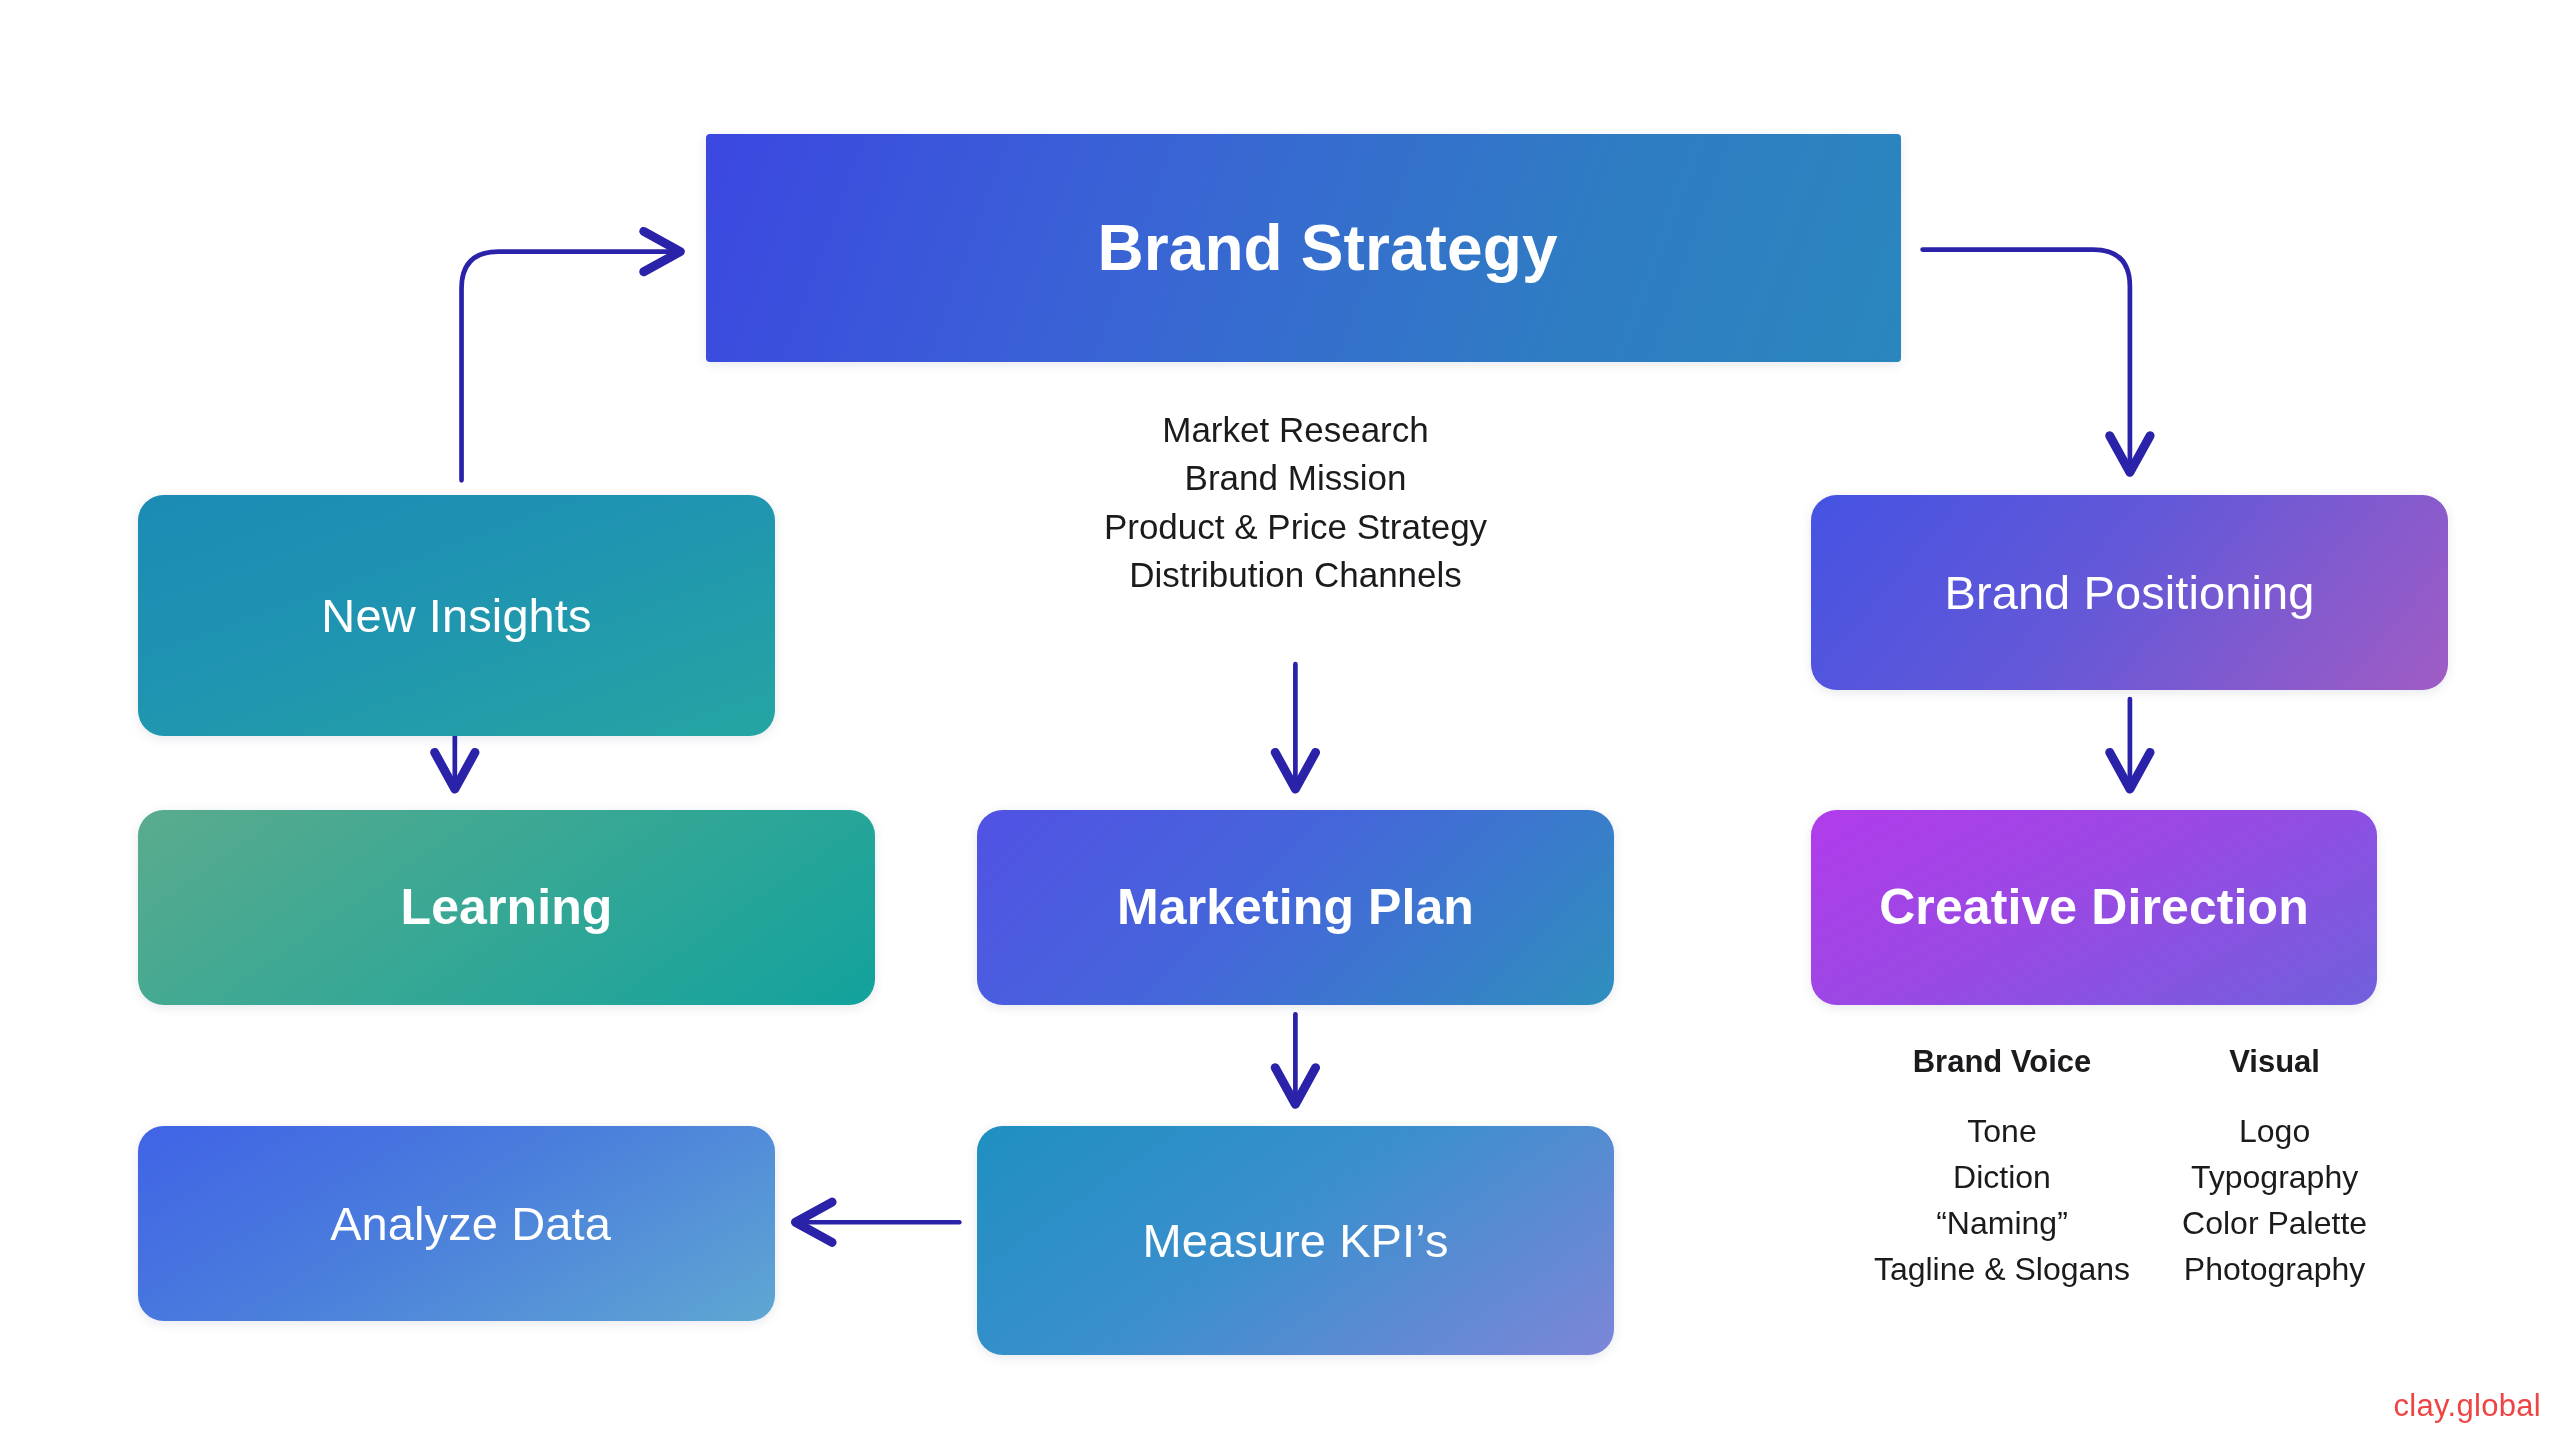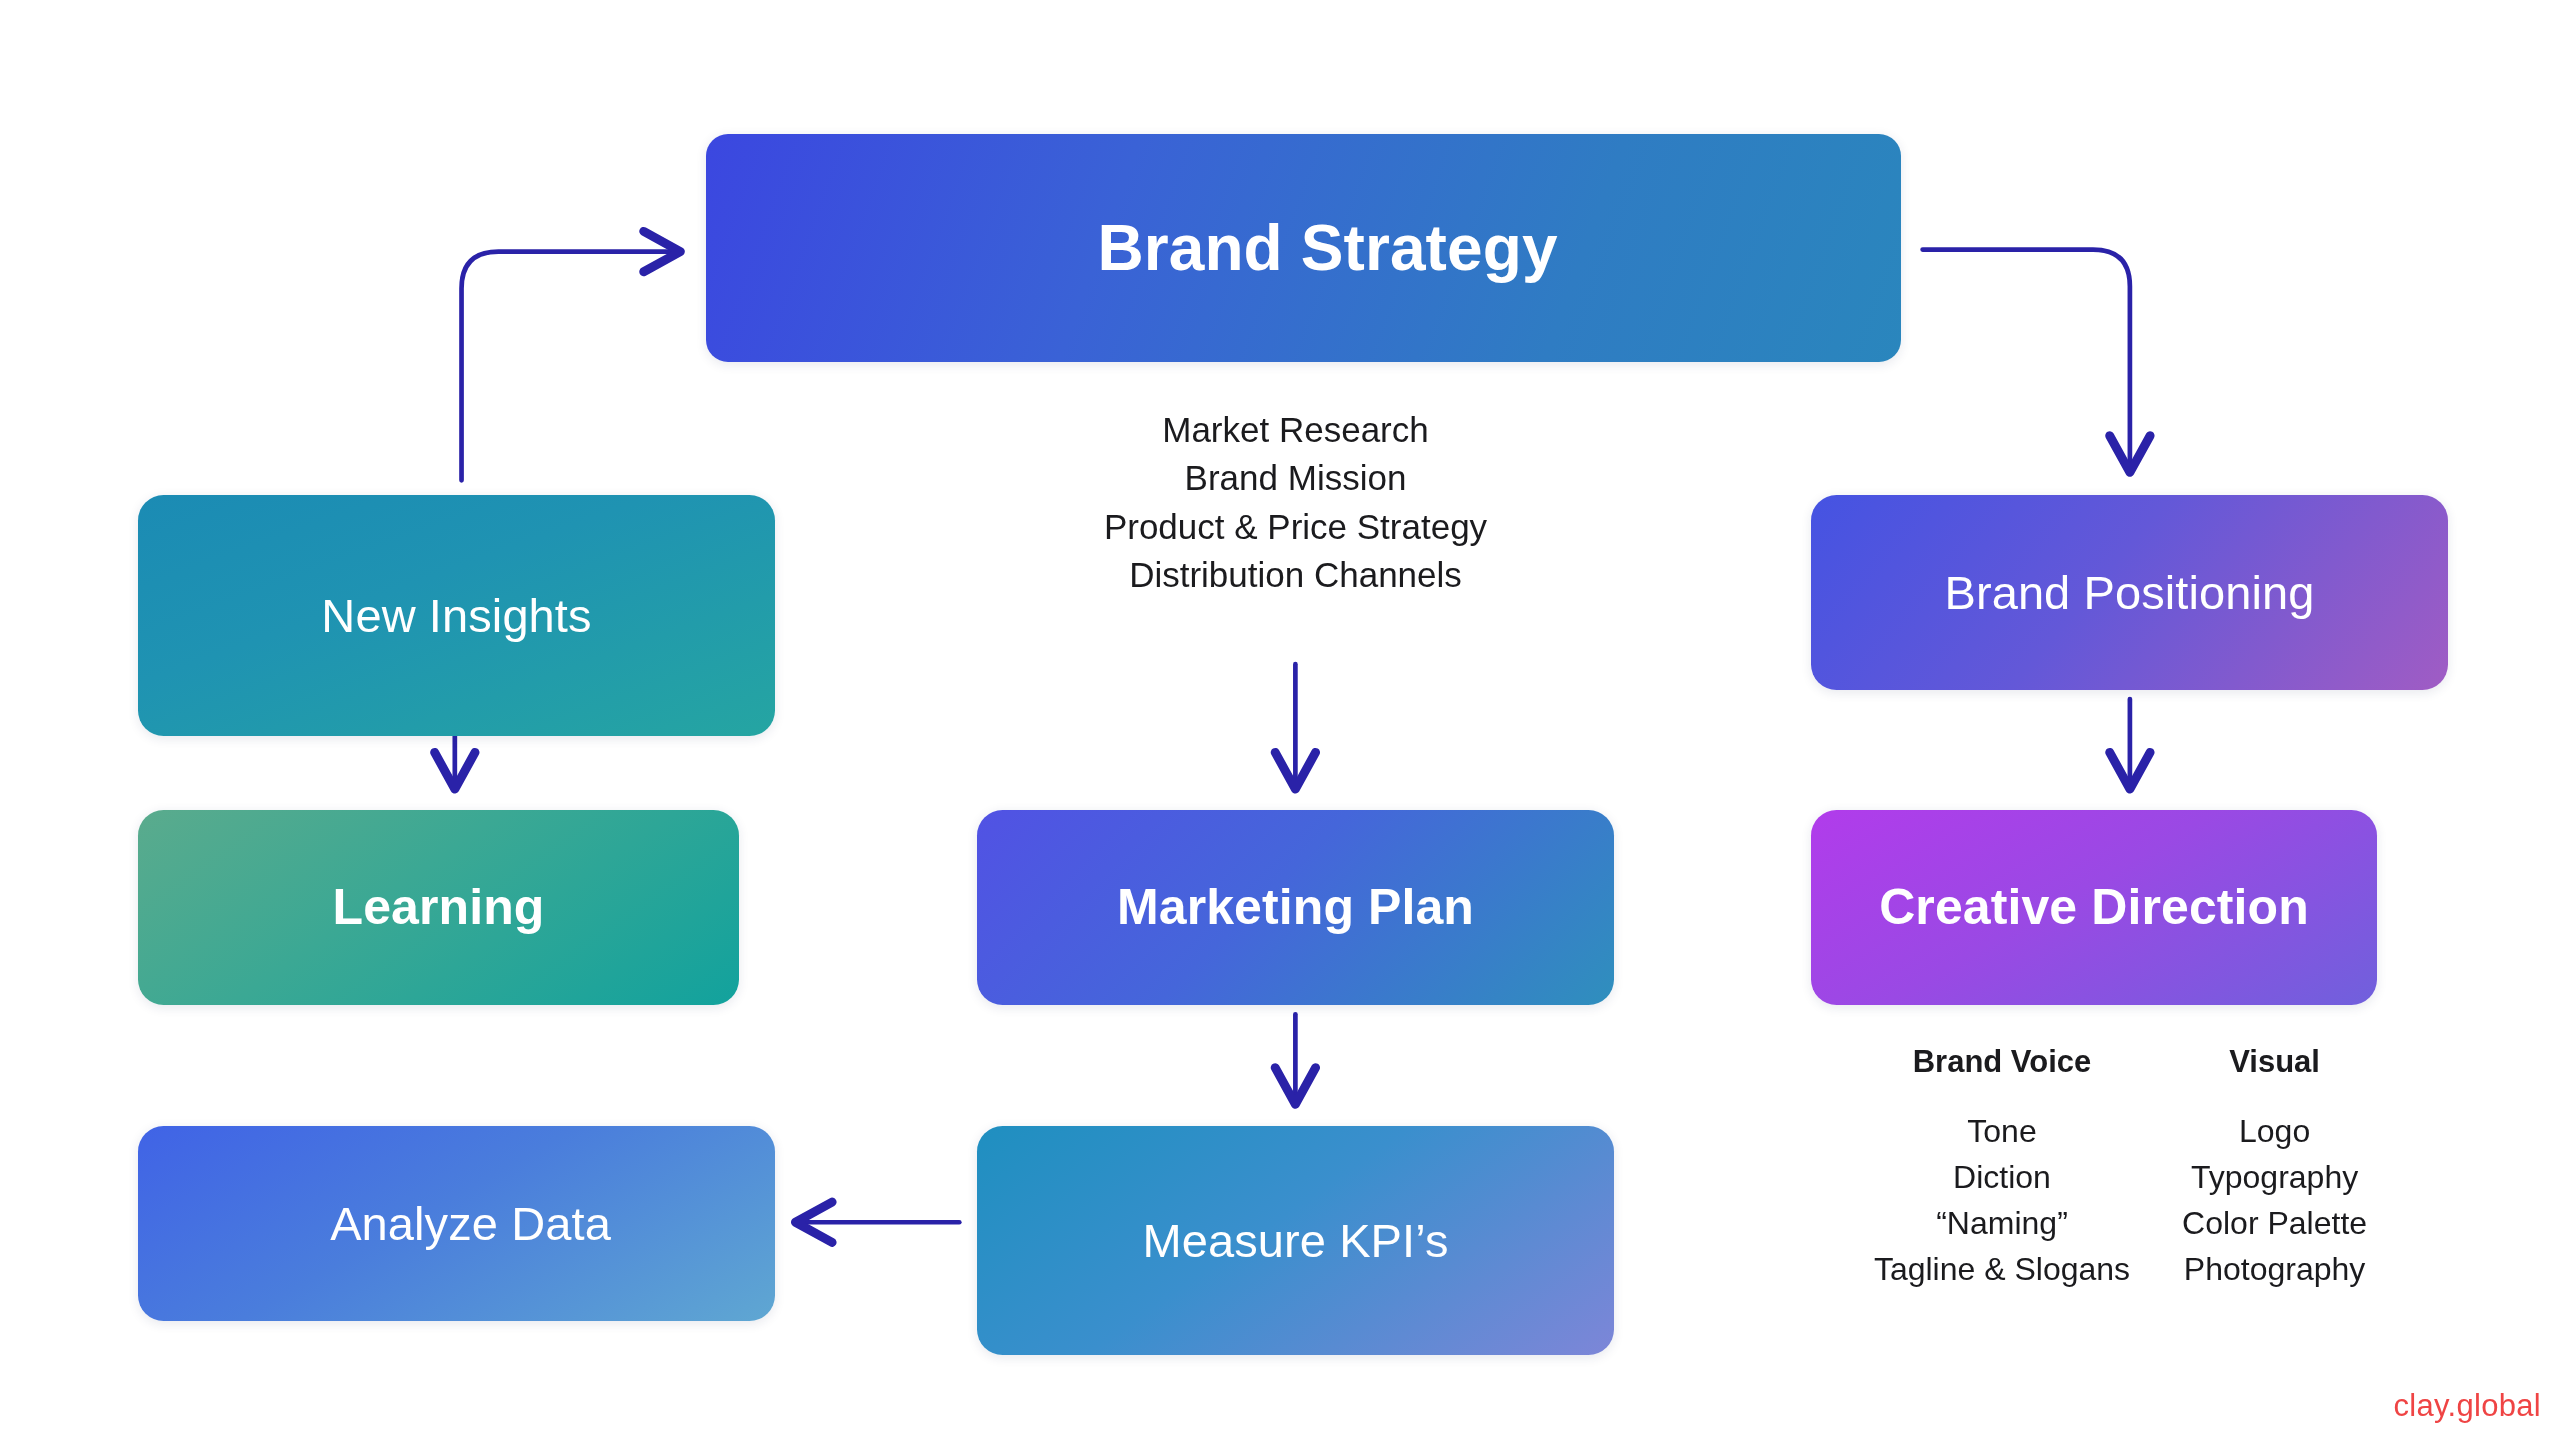--- a/index.html
+++ b/index.html
@@ -47,38 +47,38 @@
   }
   .node .label {
     display: block;
     padding: 0 20px;
     letter-spacing: 0.1px;
   }
 
   .node-hero {
     left: 706px;  top: 134px;
     width: 1195px; height: 228px;
-    border-radius: 22px;
+    border-radius: 4px;
     background: linear-gradient(110deg, #3b47e0 0%, #3a62d6 34%, #2f7cc3 72%, #2a86bd 100%);
     font-size: 64px;
     font-weight: bold;
     padding-left: 48px;
   }
 
   .node-new-insights {
     left: 138px;  top: 495px;
     width: 637px; height: 241px;
     background: linear-gradient(160deg, #1b8bb4 0%, #1f93b2 40%, #25a5a2 100%);
     font-size: 47px;
     font-weight: normal;
   }
 
   .node-learning {
     left: 138px;  top: 810px;
-    width: 601px; height: 195px;
+    width: 737px; height: 195px;
     background: linear-gradient(145deg, #5aab8d 0%, #3ba894 42%, #12a29d 100%);
     font-size: 50px;
     font-weight: bold;
   }
 
   .node-analyze-data {
     left: 138px;  top: 1126px;
     width: 637px; height: 195px;
     background: linear-gradient(150deg, #4063e6 0%, #4a7ddc 45%, #5fa7d2 100%);
     font-size: 47px;

